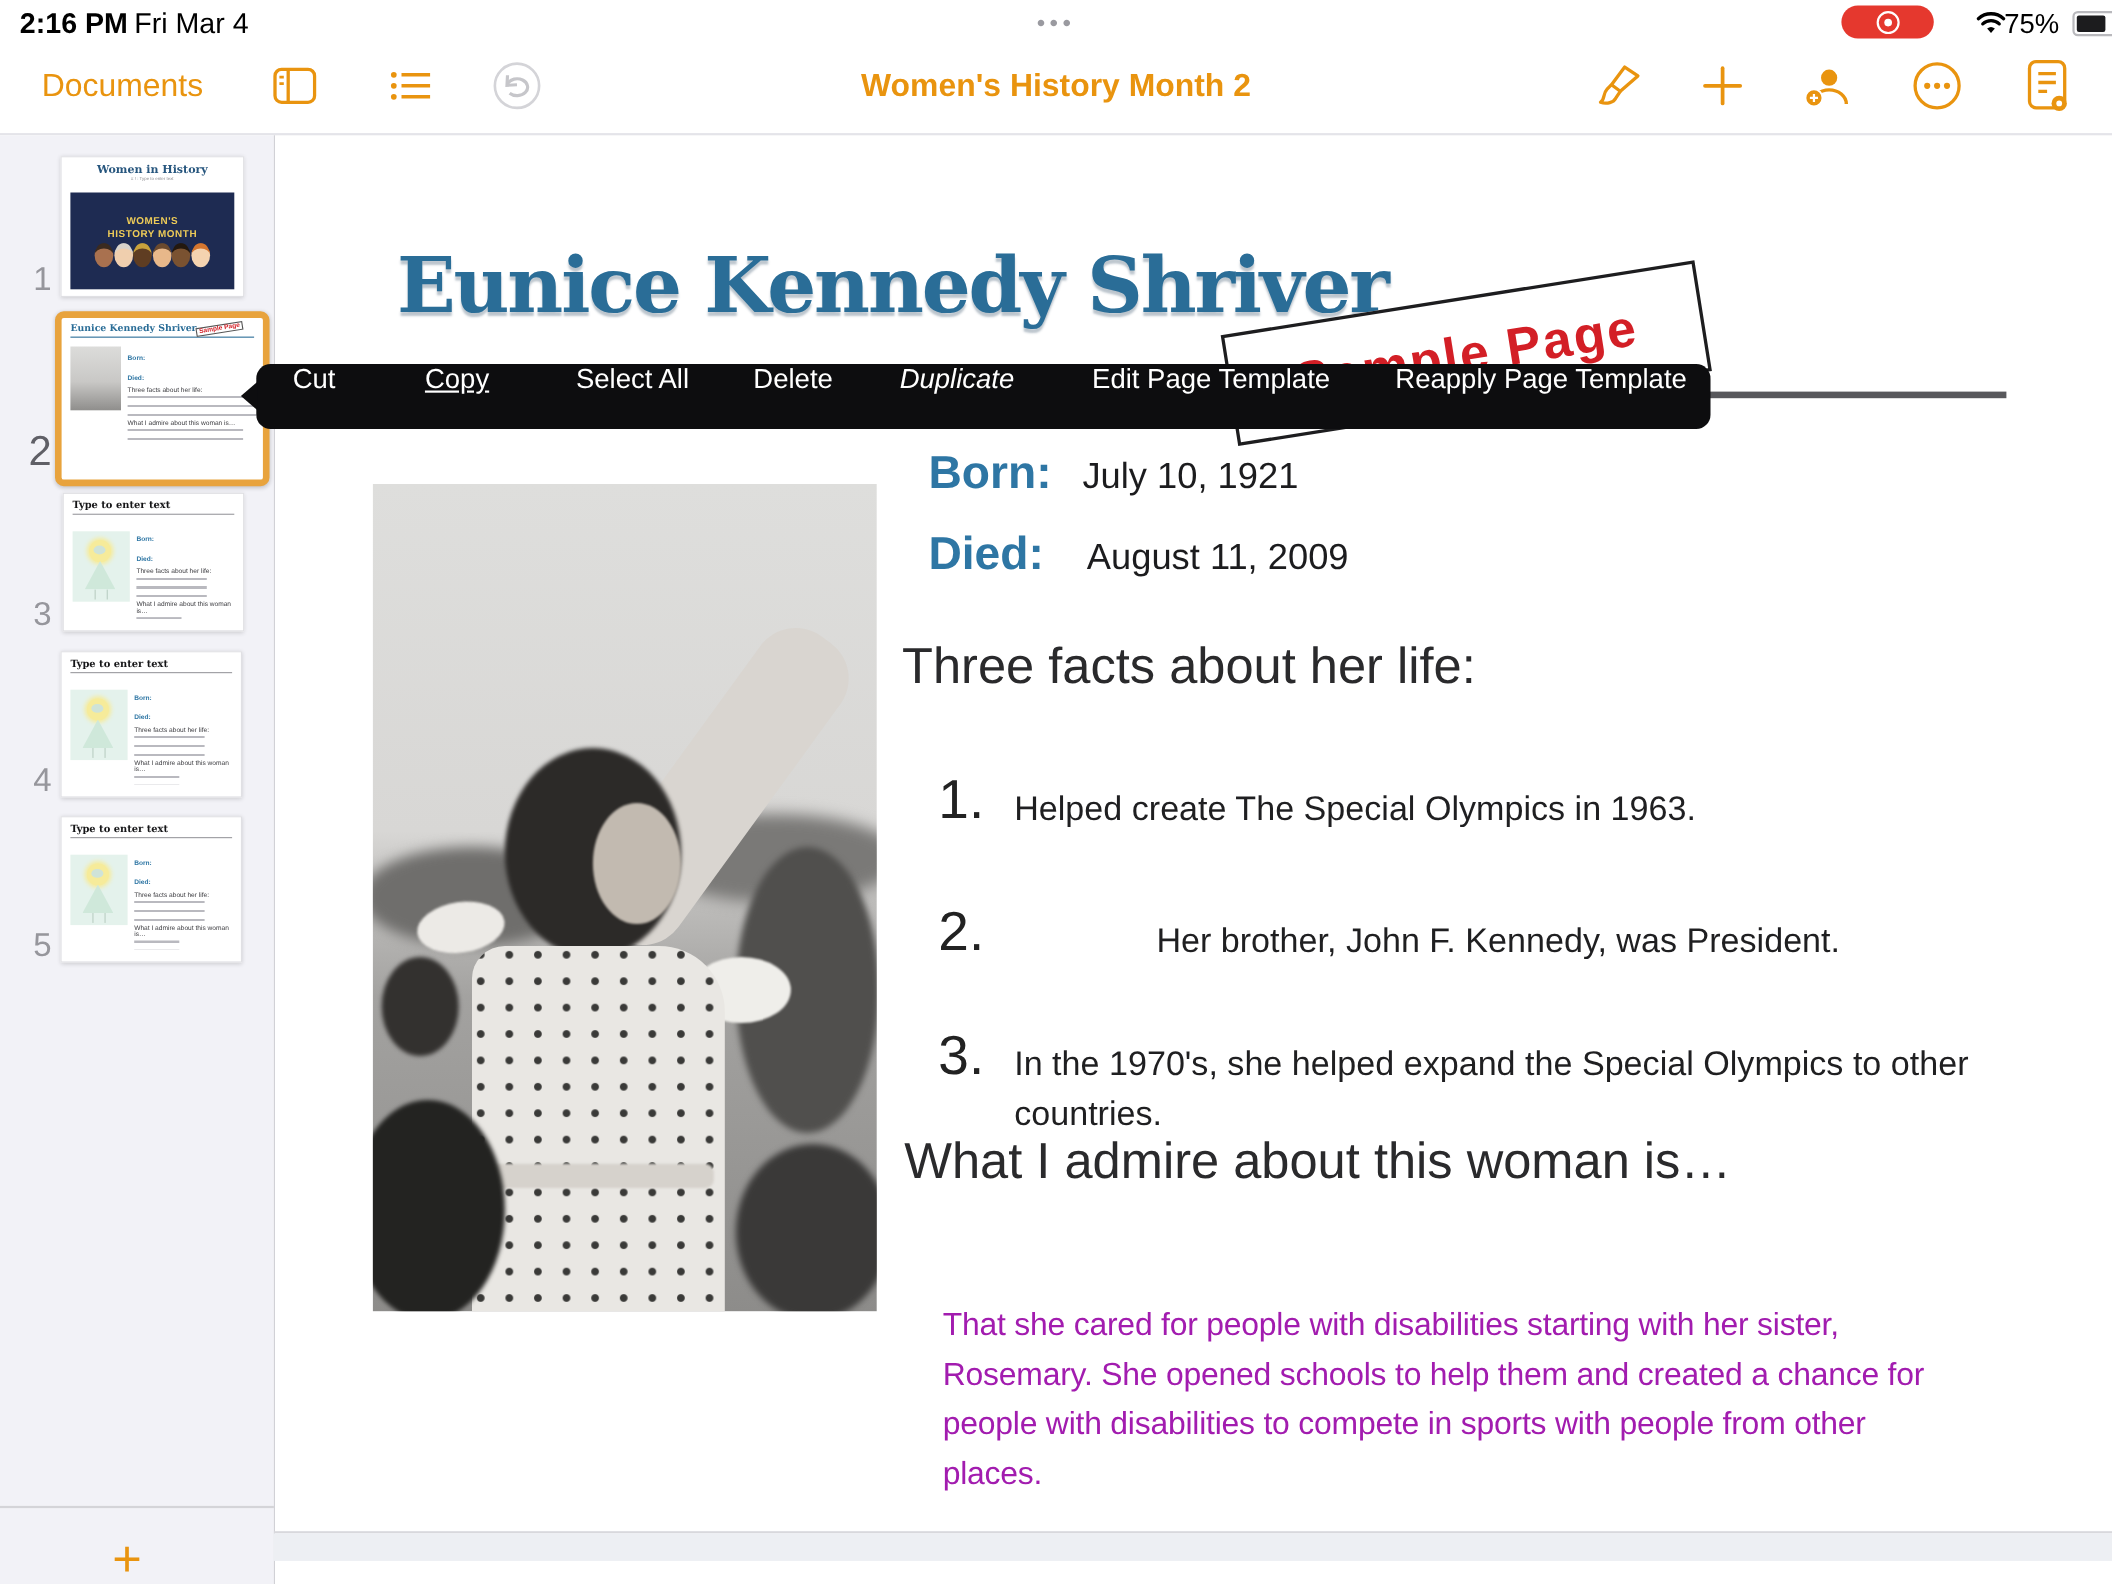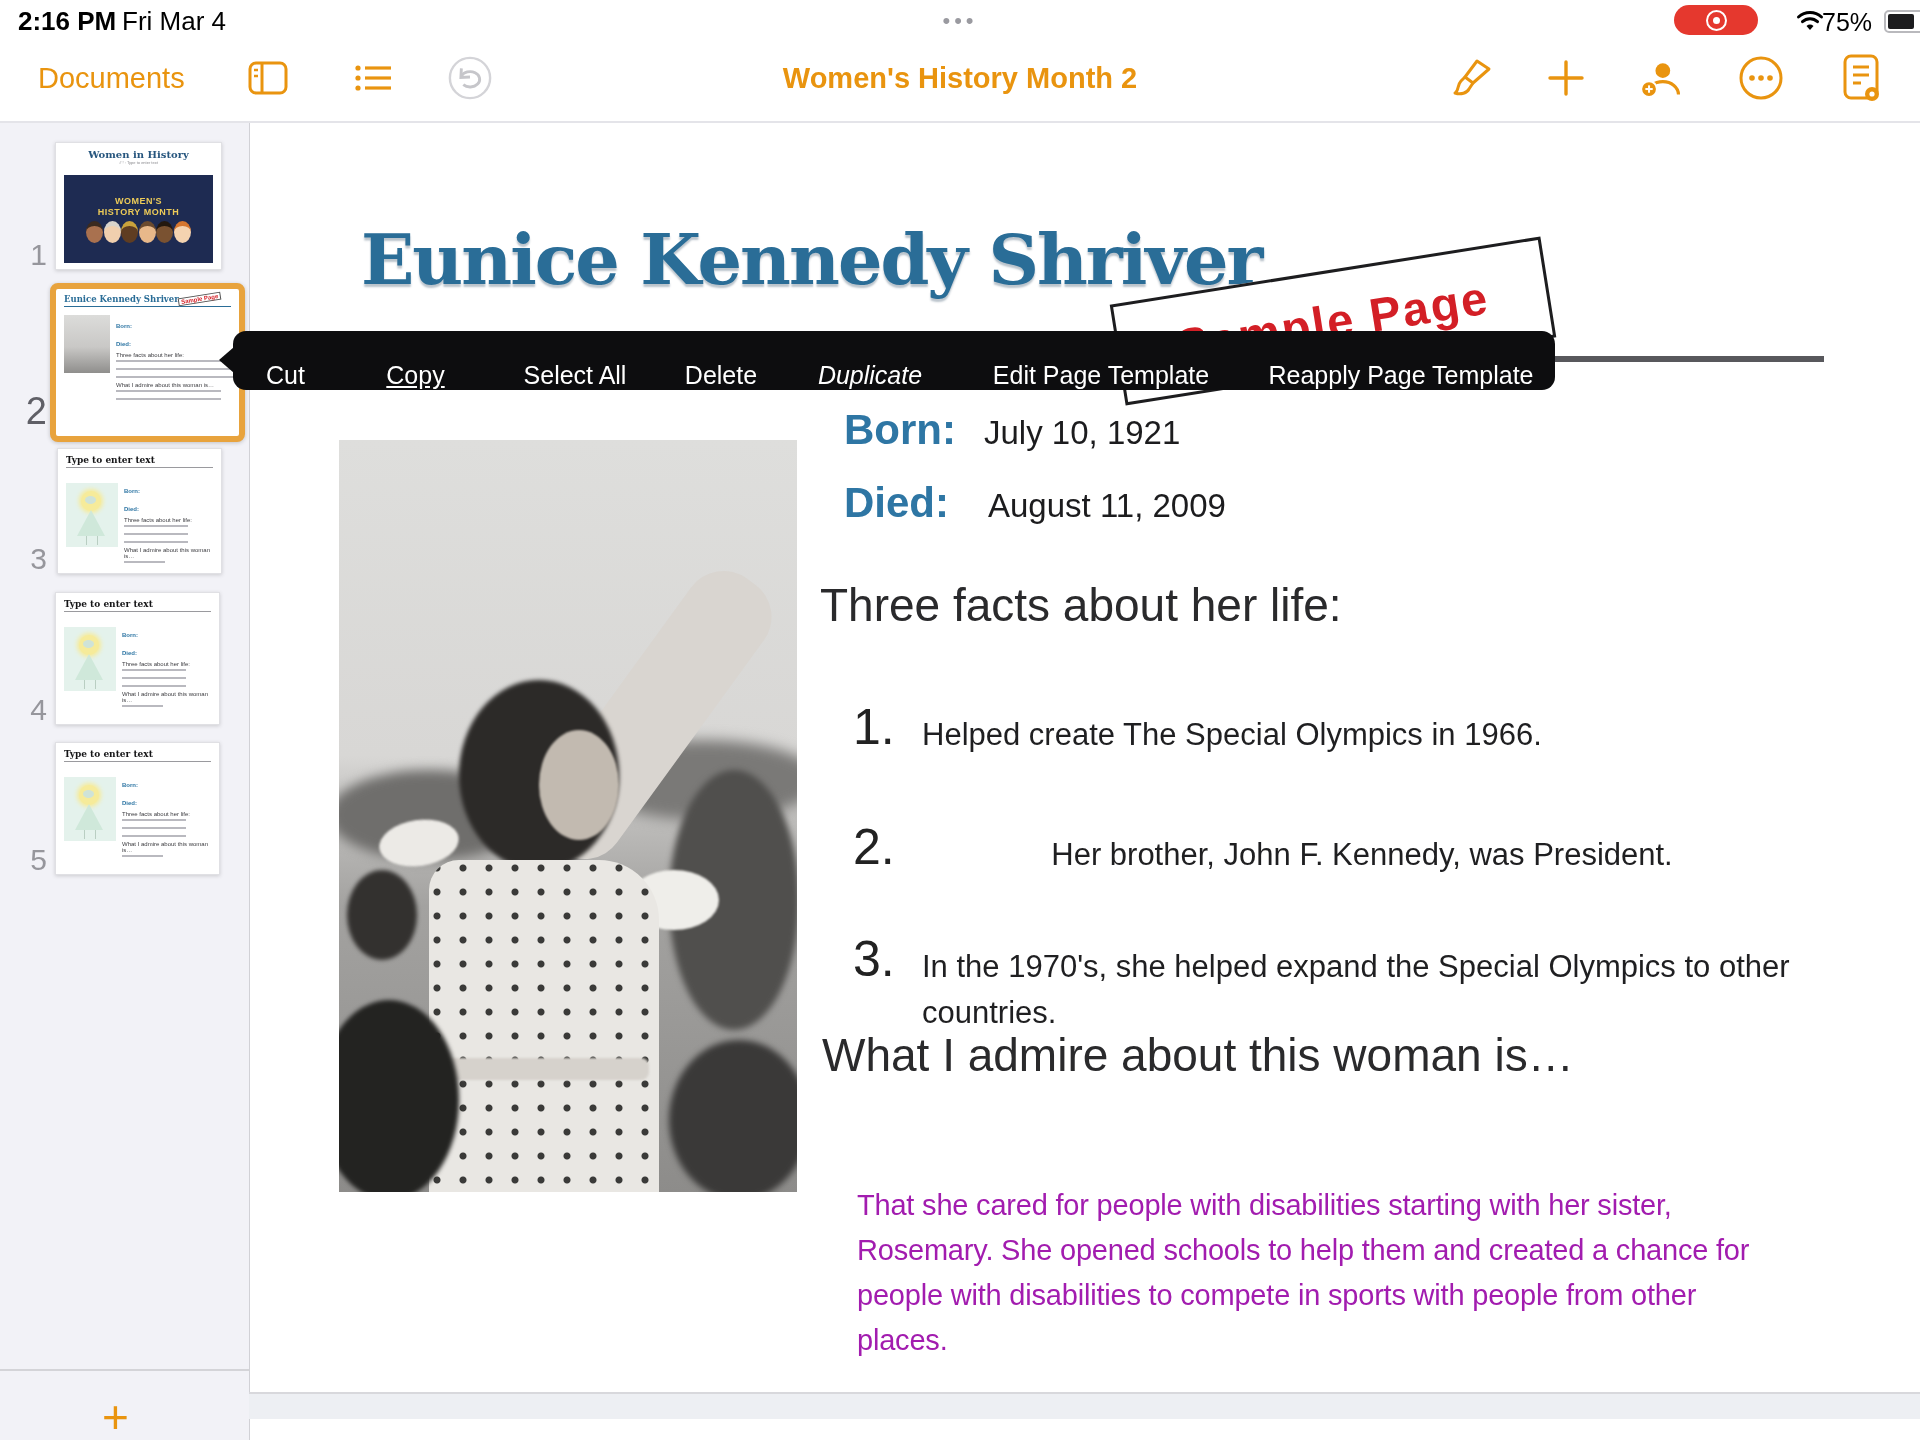--- a/index.html
+++ b/index.html
@@ -51,21 +51,21 @@
   
   .page-title{left:361px;top:218px;font-family:"DejaVu Serif",serif;font-weight:700;font-size:70px;
               letter-spacing:-2px;color:#2a6d97;text-shadow:0 3px 2px rgba(30,60,85,.30);}
   .title-rule{left:365px;top:356px;width:1459px;height:6px;background:#58585c;z-index:1;}
   .stamp{left:1115px;top:270px;width:430px;height:96px;background:#fff;border:3px solid #1d1d1f;z-index:2;
          transform:rotate(-9deg);display:flex;align-items:center;justify-content:center;}
   .stamp-text{color:#d31f26;font-size:47px;font-weight:700;letter-spacing:2px;}
 
   
   .cmenu{left:233px;top:331px;width:1322px;height:59px;background:#0d0d0f;border-radius:13px;z-index:5;
-         display:flex;align-items:flex-end;}
+         display:flex;align-items:flex-start;}
   .cmenu-arrow{position:absolute;left:-14px;top:16px;width:0;height:0;border-top:13px solid transparent;
                border-bottom:13px solid transparent;border-right:15px solid #0d0d0f;}
   .cmenu-item{display:flex;align-items:center;justify-content:center;color:#fff;font-size:25px;white-space:nowrap;}
   .cmenu-sep{width:1.5px;background:#4c4c4e;margin:0;}
 
   
   .born-label{left:844px;top:406px;font-size:42px;font-weight:700;color:#2e76a4;}
   .born-value{left:984px;top:414px;font-size:33px;color:#1c1c1e;}
   .died-label{left:844px;top:479px;font-size:42px;font-weight:700;color:#2e76a4;}
   .died-value{left:988px;top:487px;font-size:33px;color:#1c1c1e;}
@@ -319,21 +319,21 @@
     <div class="cmenu-item" style="flex:1;">Reapply Page Template</div>
   </div>
 
   <div class="abs born-label">Born:</div>
   <div class="abs born-value">July 10, 1921</div>
   <div class="abs died-label">Died:</div>
   <div class="abs died-value">August 11, 2009</div>
 
   <div class="abs facts-heading">Three facts about her life:</div>
   <div class="abs fact-num" style="top:698px;">1.</div>
-  <div class="abs fact-text" style="top:712px;">Helped create The Special Olympics in 1966.</div>
+  <div class="abs fact-text" style="top:712px;">Helped create The Special Olympics in 1963.</div>
   <div class="abs fact-num" style="top:818px;">2.</div>
   <div class="abs fact-text" style="top:832px;text-align:center;">Her brother, John F. Kennedy, was President.</div>
   <div class="abs fact-num" style="top:930px;">3.</div>
   <div class="abs fact-text" style="top:944px;width:870px;">In the 1970's, she helped expand the Special Olympics to other countries.</div>
 
   <div class="abs admire-heading">What I admire about this woman is…</div>
   <div class="abs admire-text">That she cared for people with disabilities starting with her sister, Rosemary.  She opened schools to help them and created a chance for people with disabilities to compete in sports with people from other places.</div>
 
   <div class="abs page-gap-line"></div>
   <div class="abs page-gap"></div>

